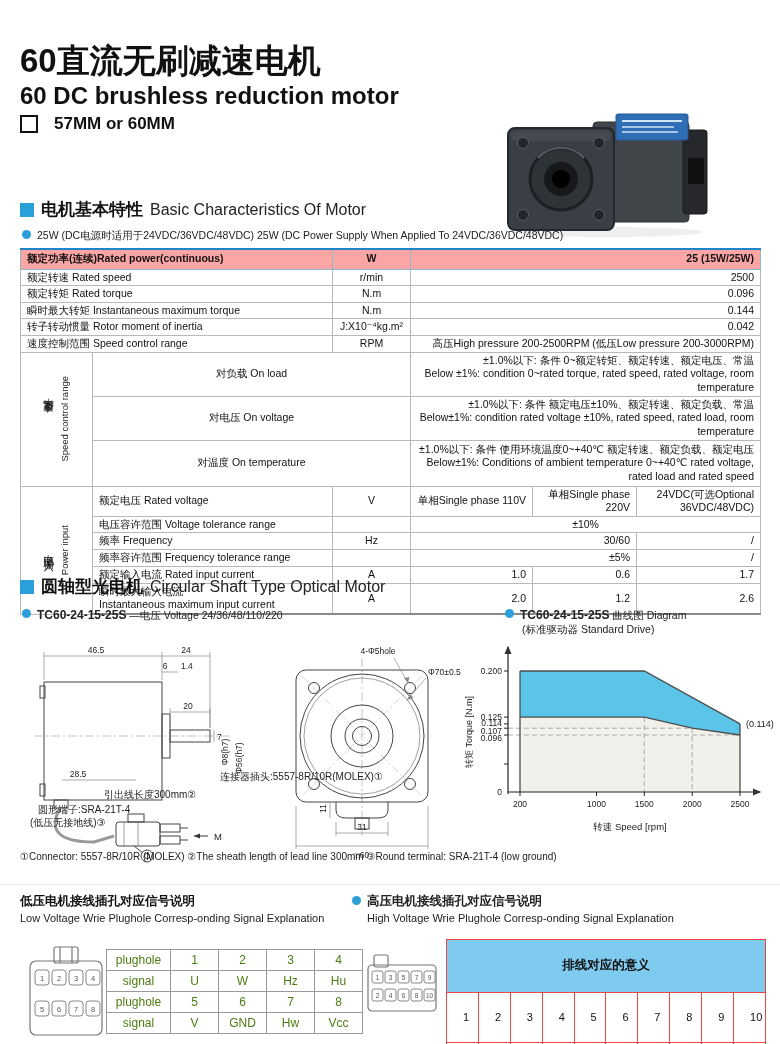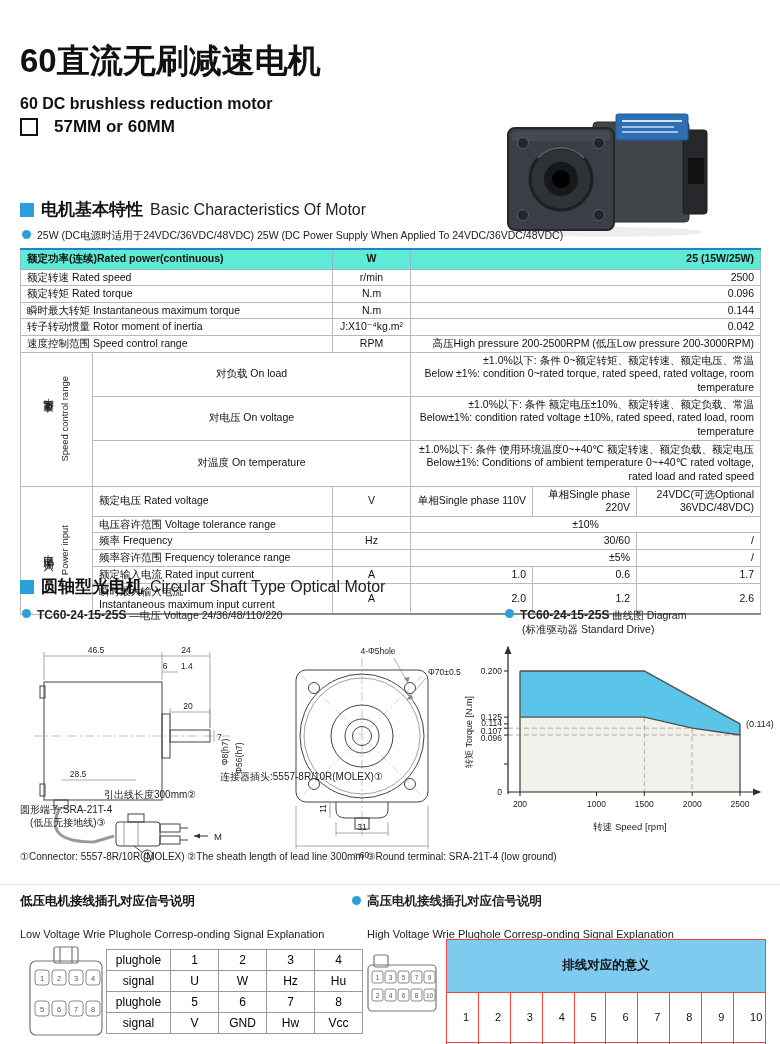--- a/index.html
+++ b/index.html
@@ -2,38 +2,38 @@
 <html><head>
 <meta charset="utf-8">
 <style>
   html,body{margin:0;padding:0;background:#fff}
   #app{position:relative;width:780px;height:1044px;background:#fff;overflow:hidden;
        font-family:"Liberation Sans","DejaVu Sans",sans-serif;color:#111}
   .abs{position:absolute}
 
   
   .title-cn{font-size:33px;font-weight:bold;letter-spacing:0px;line-height:1.05}
-  .title-en{font-size:16px;font-weight:bold;margin-top:16px}
+  .title-en{font-size:24px;font-weight:bold;margin-top:3px}
   .title-size{font-size:17px;font-weight:bold;margin-top:4px;display:flex;align-items:center;gap:16px}
   .sq-outline{width:14px;height:14px;border:2px solid #111;display:inline-block}
 
   
   .sec{display:flex;align-items:center;gap:7px}
   .sec .sqr{width:14px;height:14px;background:#2B9FD9}
   .sec .cn{font-size:17px;font-weight:bold}
   .sec .en{font-size:16px;color:#222}
 
   .bullet-line{display:flex;align-items:flex-start;gap:6px;font-size:10.5px;color:#222}
   .dot{width:9px;height:9px;border-radius:50%;background:#2B9FD9;margin-top:1px;flex:none}
   .model{font-weight:bold;font-size:12px}
 
   
   table.spec{border-collapse:collapse;width:740px;font-size:10.5px;color:#111;table-layout:fixed}
   table.spec td{border:1px solid #b9b9b9;padding:1px 6px;vertical-align:middle;line-height:1.3;overflow:hidden}
-  table.spec tr.hdr td{background:#5eead4;font-weight:bold;border-color:#8fb9cc}
+  table.spec tr.hdr td{background:#fca5a5;font-weight:bold;border-color:#8fb9cc}
   table.spec tr:first-child td{border-top:2.5px solid #1E86C8}
   table.spec tr:last-child td{border-bottom:2px solid #8a8a8a}
   .t-c{text-align:center}
   .nm{text-align:left}
   .un{text-align:center}
   .vl{text-align:right}
   tr.h20{height:20px} tr.h15{height:15px} tr.h17{height:17px}
   tr.h30{height:30px} tr.h32{height:32px} tr.h46{height:46px}
   .vwrap{display:flex;justify-content:center;align-items:center;gap:4px;padding:2px 0}
   .vrot{writing-mode:vertical-rl;transform:rotate(180deg);white-space:nowrap;font-size:9.5px;color:#222}
@@ -42,22 +42,22 @@
   .cond-cn{display:block} .cond-en{display:block}
 
   
   .drawings{position:absolute;left:16px;top:630px;width:750px;height:235px}
   .dwg-label{position:absolute;font-size:10px;color:#222;white-space:nowrap}
   svg text{font-family:"Liberation Sans","DejaVu Sans",sans-serif}
   .note{font-size:10px;color:#222}
 
   
   .bt-head-cn{font-size:12.5px;font-weight:bold}
-  .bt-head-en{font-size:11px;color:#222;margin-top:18px}
-  table.pt{border-collapse:collapse;font-size:12px;color:#000000;table-layout:fixed}
+  .bt-head-en{font-size:11px;color:#222;margin-top:2px}
+  table.pt{border-collapse:collapse;font-size:12px;color:#4d7c0f;table-layout:fixed}
   table.pt td{border:1px solid #9a9a9a;text-align:center;padding:0}
   table.pt tr{height:21px}
   .thick-t td{border-top:2px solid #3a3a3a}
   .thick-b td{border-bottom:2px solid #3a3a3a}
   table.hvt{border-collapse:collapse;font-size:11px;color:#111;table-layout:fixed}
   table.hvt td{border:1px solid #ef4444;text-align:center;padding:16px;line-height:1.1}
   .hv-hdr td{background:#7ECBEF;font-weight:bold;font-size:12.5px;height:20px;border-top:2px solid #3a3a3a}
   .hv-num td{height:17px}
   .hv-col td{height:32px;font-size:10.5px}
   .hv-sig td{height:18px;border-bottom:2px solid #3a3a3a}
@@ -403,21 +403,21 @@
         <text x="234.2" y="173" text-anchor="middle">2000</text>
         <text x="282" y="173" text-anchor="middle">2500</text>
       </g>
       <text x="288" y="93" font-size="9" fill="#222">(0.114)</text>
       <text x="172" y="196" font-size="9.5" fill="#222" text-anchor="middle">转速 Speed [rpm]</text>
       <text x="14" y="98" font-size="9" fill="#222" text-anchor="middle" transform="rotate(-90 14 98)">转矩 Torque [N.m]</text>
     </svg>
 
     <div class="dwg-label" style="left:204px;top:140px">连接器插头:5557-8R/10R(MOLEX)①</div>
     <div class="dwg-label" style="left:88px;top:158px">引出线长度300mm②</div>
-    <div class="dwg-label" style="left:4px;top:173px">圆形端子:SRA-21T-4</div>
+    <div class="dwg-label" style="left:22px;top:173px">圆形端子:SRA-21T-4</div>
     <div class="dwg-label" style="left:14px;top:186px">(低压无接地线)③</div>
   </div>
 
   <div class="abs note" style="left:20px;top:851px">①Connector: 5557-8R/10R (MOLEX)  ②The sheath length of lead line 300mm  ③Round terminal: SRA-21T-4 (low ground)</div>
 
   <div class="divider"></div>
 
   <div class="abs" style="left:20px;top:893px;width:335px">
     <div class="bt-head-cn">低压电机接线插孔对应信号说明</div>
     <div class="bt-head-en">Low Voltage  Wrie Plughole Corresp-onding Signal Explanation</div>

